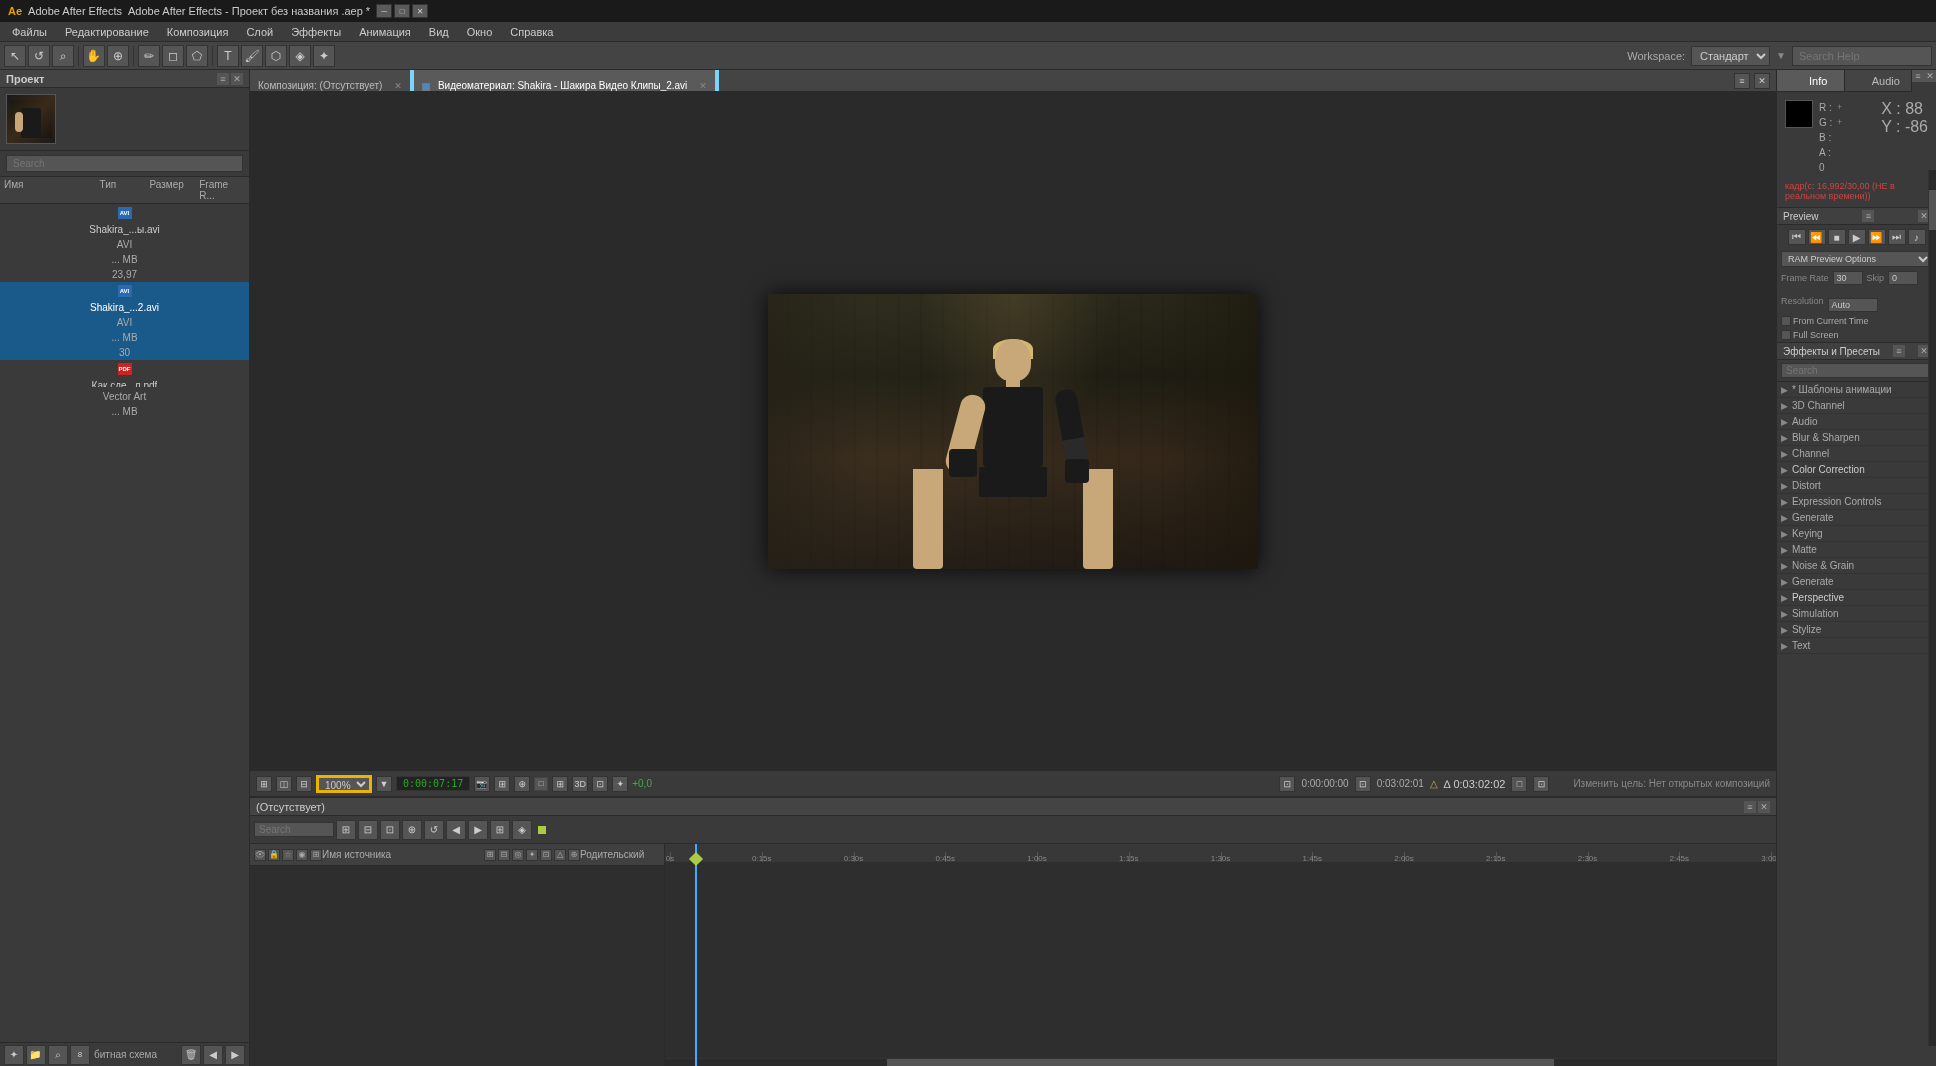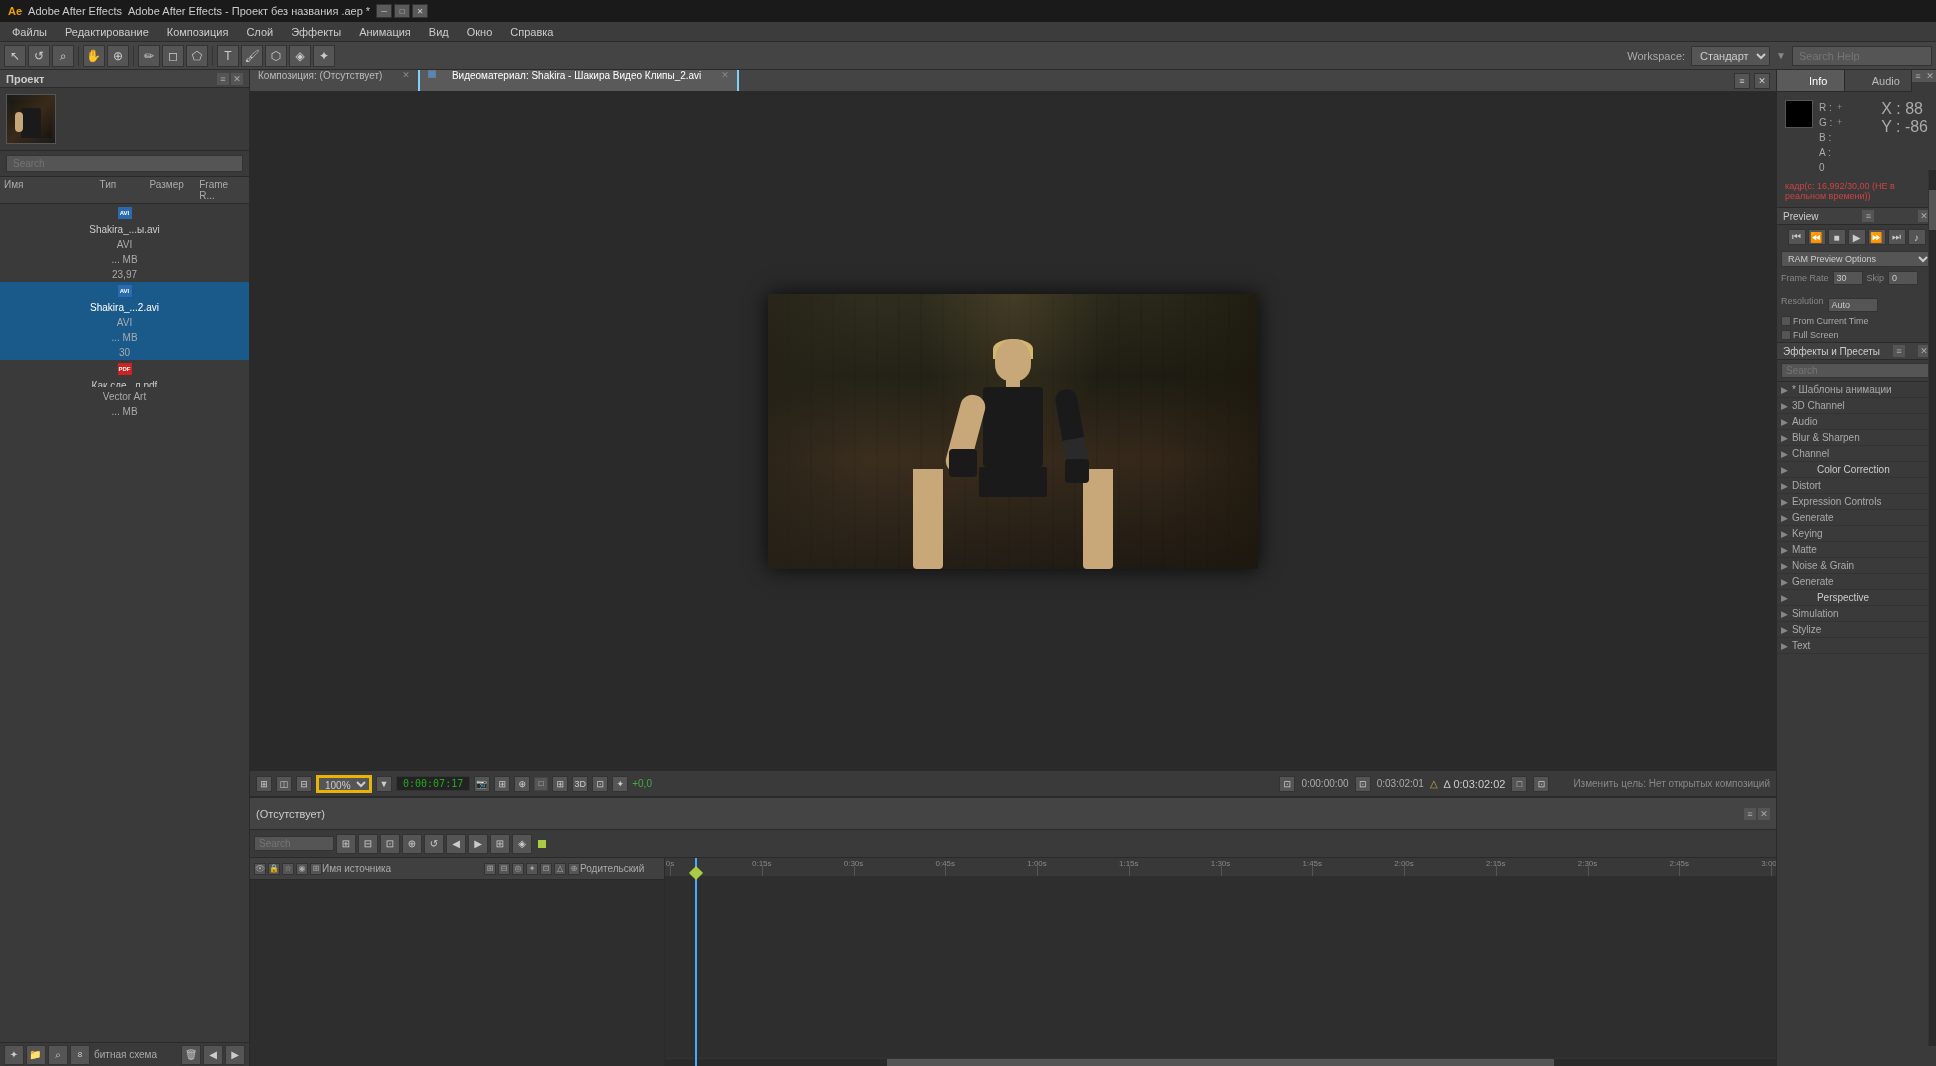--- a/index.html
+++ b/index.html
@@ -297,27 +297,27 @@
     
     #viewer-tabs {
       display: flex;
       background: #444;
       height: 22px;
       align-items: stretch;
       border-bottom: 1px solid #2a2a2a;
     }
     .viewer-tab {
       display: flex;
-      align-items: flex-start;
+      align-items: flex-end;
       padding: 0 8px;
       background: #4a4a4a;
-      border-right: 2px solid #7dd3fc;
+      border-right: 4px solid #7dd3fc;
       font-size: 10px;
       cursor: pointer;
-      gap: 16px;
+      gap: 8px;
       color: #bbb;
     }
     .viewer-tab.active {
       background: #5a5a5a;
       color: #fff;
     }
     .viewer-tab .tab-close {
       font-size: 9px;
       color: #888;
       margin-left: 4px;
@@ -538,21 +538,21 @@
 
     
     #timeline-section {
       height: 270px;
       background: #3a3a3a;
       border-top: 2px solid #2a2a2a;
       display: flex;
       flex-direction: column;
     }
     #timeline-header {
-      height: 32px;
+      height: 18px;
       background: #444;
       display: flex;
       align-items: center;
       padding: 0 6px;
       border-bottom: 1px solid #2a2a2a;
     }
     #timeline-toolbar {
       height: 28px;
       background: #3a3a3a;
       display: flex;
@@ -772,21 +772,21 @@
       font-size: 10px;
       color: #cccccc;
       cursor: pointer;
       display: flex;
       align-items: center;
       gap: 4px;
       border-bottom: 1px solid #333;
     }
     .effect-arrow { color: #888; font-size: 9px; }
     .effect-cat-name { color: #aaaaaa; }
-    .effect-cat-name.highlighted { color: #cccccc; margin-left: 25px; }
+    .effect-cat-name.highlighted { color: #cccccc; }
 
     
     ::-webkit-scrollbar { width: 8px; height: 8px; }
     ::-webkit-scrollbar-track { background: #2a2a2a; }
     ::-webkit-scrollbar-thumb { background: #555; border: 1px solid #444; }
 
     
     .timeline-playhead {
       position: absolute;
       top: 0; bottom: 0;
@@ -819,21 +819,21 @@
     }
     .tick-mark {
       position: absolute;
       top: 8px;
       width: 1px;
       height: 10px;
       background: #555;
     }
     .tick-label {
       position: absolute;
-      top: 1px;
+      top: 10px;
       font-size: 8px;
       color: #888;
       transform: translateX(-50%);
     }
 
     .tl-time-indicator {
       display: flex;
       align-items: center;
       gap: 4px;
       font-size: 10px;

